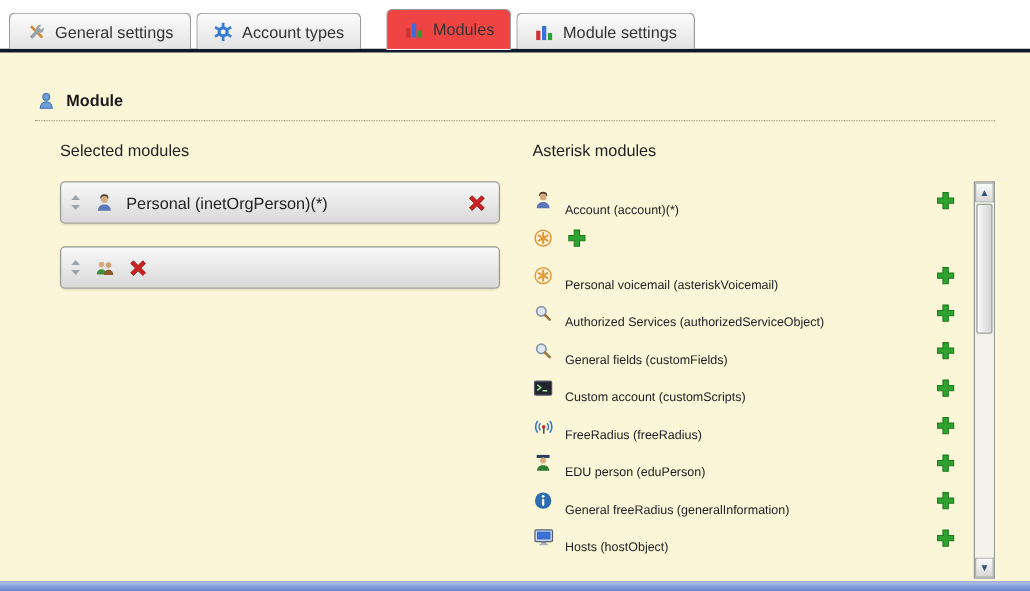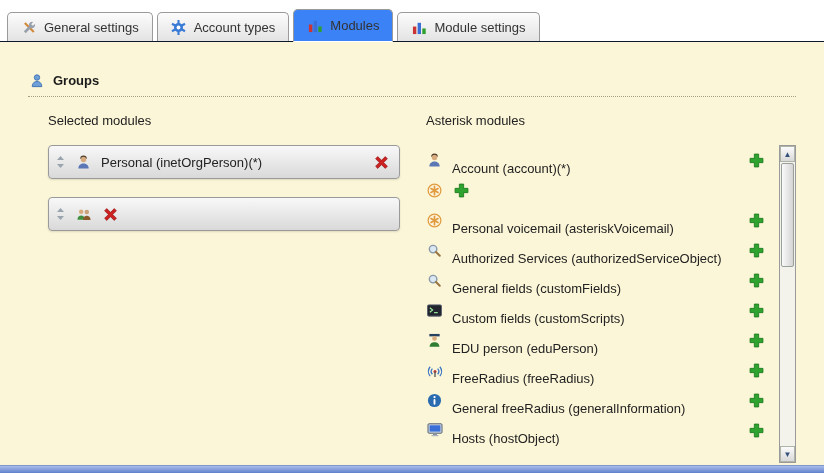--- a/index.html
+++ b/index.html
@@ -4,33 +4,34 @@
 <style>
   html,body { margin:0; padding:0; background:#ffffff; font-family:"Liberation Sans", sans-serif; }
   .page {
     position:relative; width:824px; height:473px; overflow:hidden;
     background:#fcf6d8; box-sizing:border-box;
   }
   
   .tabbar {
     background:#ffffff; height:42px; padding-left:7px;
     display:flex; align-items:flex-end; gap:4px;
-    border-bottom:1px solid #0f172a; box-sizing:border-box;
+    border-bottom:3px solid #0f172a; box-sizing:border-box;
   }
   .tab {
     display:inline-flex; align-items:center; gap:7px;
     height:29px; padding:0 13px; box-sizing:border-box;
     border:1px solid #9a9a9a; border-bottom:none;
     border-radius:5px 5px 0 0;
     background:linear-gradient(#fcfcfc,#e3e3e3);
     font-size:13px; color:#333; cursor:pointer; white-space:nowrap;
   }
   .tab.active {
-    background:#3b82f6; height:33px; margin-bottom:-1px; z-index:2; position:relative;
+    background:#ef4444; height:33px; margin-bottom:-1px; z-index:2; position:relative;
     border-bottom:1px solid #ffffff;
+    margin-left:16px;
   }
   .ticon { display:inline-flex; width:16px; height:16px; align-items:center; justify-content:center; }
   
   .content { padding:30px 28px 0 28px; }
   .users-row {
     display:flex; align-items:center; gap:8px;
     padding-bottom:7px; border-bottom:1px dotted #a8a080; margin-bottom:16px;
   }
   .users-title { font-size:13px; font-weight:bold; color:#1b1b1b; }
   .cols { display:flex; }
@@ -46,21 +47,21 @@
     box-shadow:0 1px 2px rgba(0,0,0,0.12);
   }
   .sel-label { flex:1; font-size:13px; color:#222; overflow:hidden; white-space:nowrap; }
   .handle { display:inline-flex; flex-direction:column; cursor:grab; padding:2px 1px; }
   .icon16 { display:inline-flex; width:17px; height:17px; align-items:center; justify-content:center; flex:0 0 auto; }
   .btn { display:inline-flex; align-items:center; justify-content:center; width:18px; height:18px; cursor:pointer; flex:0 0 auto; background:none; border:none; padding:0; }
   
   .avail-body { display:flex; align-items:flex-start; }
   .avail-list { flex:1; min-width:0; padding-right:14px; }
   .avail-row { height:30px; display:flex; align-items:center; gap:9px; }
-  .avail-label { flex:1; font-size:13px; color:#222; white-space:nowrap; overflow:hidden;margin-top:16px; }
+  .avail-label { flex:1; font-size:10px; color:#222; white-space:nowrap; overflow:hidden;margin-top:16px; }
   
   .scrollbar {
     width:17px; height:318px; flex:0 0 auto;
     border:1px solid #9a9a9a; background:#eef0ea; box-sizing:border-box;
     display:flex; flex-direction:column;
   }
   .sb-btn {
     height:16px; flex:0 0 auto; display:flex; align-items:center; justify-content:center;
     background:linear-gradient(#fbfbfb,#d8d8d8); border:1px solid #aeb4a8;
     font-size:8px; color:#33507a; cursor:pointer; box-sizing:border-box; user-select:none;
@@ -135,21 +136,21 @@
 
   <div class="content">
 
     <div class="users-row">
       <span class="icon16">
         <svg width="14" height="15" viewBox="0 0 16 16">
           <circle cx="8" cy="4.6" r="3.1" fill="#6f9fd8" stroke="#3a6fb0" stroke-width="1"></circle>
           <path d="M2.5 15 c0-4.2 2.8-6 5.5-6 s5.5 1.8 5.5 6 z" fill="#6f9fd8" stroke="#3a6fb0" stroke-width="1"></path>
         </svg>
       </span>
-      <span class="users-title">Groups</span>
+      <span class="users-title">Module</span>
     </div>
 
     <div class="cols">
 
       <div class="col-sel">
         <div class="col-head">Selected modules</div>
 
         <div class="sel-box">
           <span class="handle">
             <svg width="9" height="14" viewBox="0 0 9 14">
@@ -285,37 +286,21 @@
             </div>
 
             <div class="avail-row">
               <span class="icon16">
                 <svg width="15" height="13" viewBox="0 0 16 13">
                   <rect x="0.5" y="0.5" width="15" height="12" rx="1.5" fill="#22252e" stroke="#5a6070"></rect>
                   <path d="M3 3.6 l3 2.4 -3 2.4" stroke="#9ef09e" fill="none" stroke-width="1.2"></path>
                   <line x1="7.5" y1="8.8" x2="11.5" y2="8.8" stroke="#9ef09e" stroke-width="1.2"></line>
                 </svg>
               </span>
-              <span class="avail-label">Custom fields (customScripts)</span>
-              <button class="btn">
-                <svg width="15" height="15" viewBox="0 0 14 14">
-                  <path d="M5 1 h4 v4 h4 v4 h-4 v4 h-4 v-4 h-4 v-4 h4 z" fill="#2fa32f" stroke="#1c7a1c" stroke-width="0.8"></path>
-                </svg>
-              </button>
-            </div>
-
-            <div class="avail-row">
-              <span class="icon16">
-                <svg width="15" height="15" viewBox="0 0 16 16">
-                  <rect x="2.5" y="1" width="11" height="2.6" fill="#26415f"></rect>
-                  <circle cx="8" cy="5.8" r="2.5" fill="#d8ab7e"></circle>
-                  <path d="M2.8 14.6 c0-3.4 2.5-4.8 5.2-4.8 s5.2 1.4 5.2 4.8 z" fill="#2e7d32"></path>
-                </svg>
-              </span>
-              <span class="avail-label">EDU person (eduPerson)</span>
+              <span class="avail-label">Custom account (customScripts)</span>
               <button class="btn">
                 <svg width="15" height="15" viewBox="0 0 14 14">
                   <path d="M5 1 h4 v4 h4 v4 h-4 v4 h-4 v-4 h-4 v-4 h4 z" fill="#2fa32f" stroke="#1c7a1c" stroke-width="0.8"></path>
                 </svg>
               </button>
             </div>
 
             <div class="avail-row">
               <span class="icon16">
                 <svg width="16" height="15" viewBox="0 0 16 16">
@@ -331,20 +316,36 @@
               <button class="btn">
                 <svg width="15" height="15" viewBox="0 0 14 14">
                   <path d="M5 1 h4 v4 h4 v4 h-4 v4 h-4 v-4 h-4 v-4 h4 z" fill="#2fa32f" stroke="#1c7a1c" stroke-width="0.8"></path>
                 </svg>
               </button>
             </div>
 
             <div class="avail-row">
               <span class="icon16">
                 <svg width="15" height="15" viewBox="0 0 16 16">
+                  <rect x="2.5" y="1" width="11" height="2.6" fill="#26415f"></rect>
+                  <circle cx="8" cy="5.8" r="2.5" fill="#d8ab7e"></circle>
+                  <path d="M2.8 14.6 c0-3.4 2.5-4.8 5.2-4.8 s5.2 1.4 5.2 4.8 z" fill="#2e7d32"></path>
+                </svg>
+              </span>
+              <span class="avail-label">EDU person (eduPerson)</span>
+              <button class="btn">
+                <svg width="15" height="15" viewBox="0 0 14 14">
+                  <path d="M5 1 h4 v4 h4 v4 h-4 v4 h-4 v-4 h-4 v-4 h4 z" fill="#2fa32f" stroke="#1c7a1c" stroke-width="0.8"></path>
+                </svg>
+              </button>
+            </div>
+
+            <div class="avail-row">
+              <span class="icon16">
+                <svg width="15" height="15" viewBox="0 0 16 16">
                   <circle cx="8" cy="8" r="7" fill="#2b6cb0"></circle>
                   <circle cx="8" cy="4.3" r="1.2" fill="#ffffff"></circle>
                   <rect x="7" y="6.4" width="2" height="6" rx="1" fill="#ffffff"></rect>
                 </svg>
               </span>
               <span class="avail-label">General freeRadius (generalInformation)</span>
               <button class="btn">
                 <svg width="15" height="15" viewBox="0 0 14 14">
                   <path d="M5 1 h4 v4 h4 v4 h-4 v4 h-4 v-4 h-4 v-4 h4 z" fill="#2fa32f" stroke="#1c7a1c" stroke-width="0.8"></path>
                 </svg>

